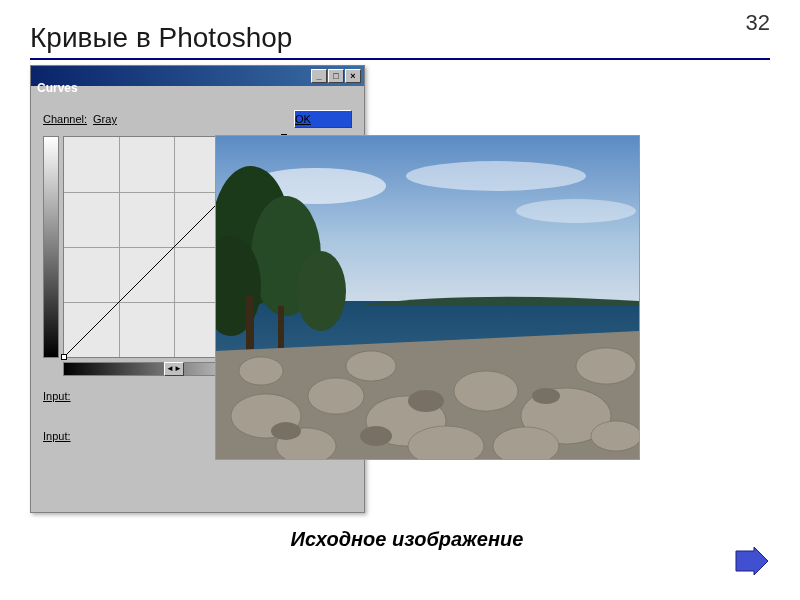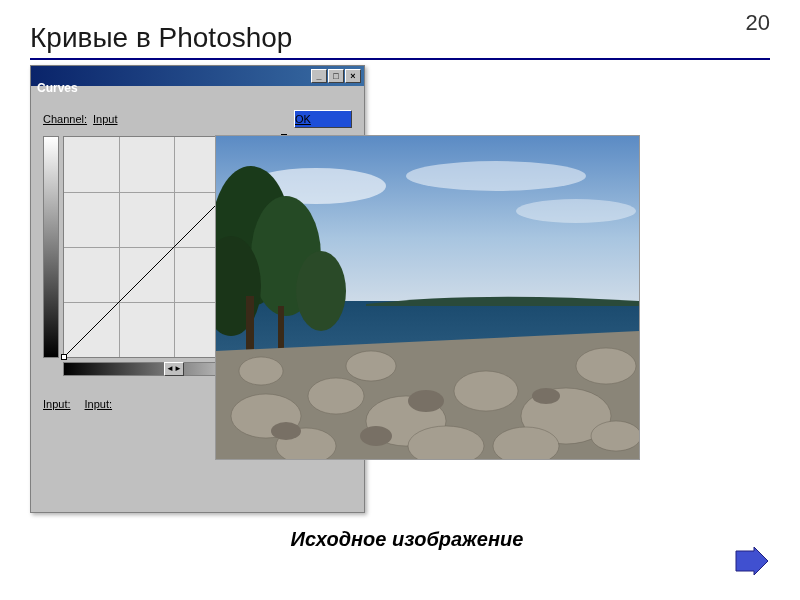--- a/index.html
+++ b/index.html
@@ -170,21 +170,21 @@
       line-height: 12px;
     }
     .io-row {
       display: flex;
       align-items: center;
       font-size: 11px;
       color: #000;
       margin-top: 14px;
       justify-content: space-between;
     }
-    .io-labels { display: flex; flex-direction: row; gap: 14px; }
+    .io-labels { display: flex; flex-direction: column; gap: 28px; }
     .mode-btn {
       width: 40px;
       height: 28px;
       background: #c0c0c0;
       border: 1px solid #fff;
       border-right-color: #404040;
       border-bottom-color: #404040;
       display: flex;
       align-items: center;
       justify-content: center;
@@ -212,38 +212,38 @@
     }
     .arrow {
       position: absolute;
       bottom: 25px;
       right: 30px;
     }
   </style>
 </head>
 <body>
 
-<div class="page-number">20</div>
+<div class="page-number">32</div>
 <div class="title">Кривые  в Photoshop</div>
 <div class="title-underline"></div>
 
 <div class="dialog">
   <div class="titlebar">
     <span class="titlebar-text">Curves</span>
     <div class="titlebar-buttons">
       <div class="titlebar-btn">_</div>
       <div class="titlebar-btn">□</div>
       <div class="titlebar-btn">×</div>
     </div>
   </div>
   <div class="dialog-body">
     <div class="channel-row">
       <div class="channel-left">
         <span>Channel:</span>
-        <span>Input</span>
+        <span>Gray</span>
       </div>
       <div class="ok-btn">OK</div>
     </div>
     <div class="curve-area">
       <div class="vgradient"></div>
       <div class="grid-box">
         <div class="grid-line-v gv1"></div>
         <div class="grid-line-v gv2"></div>
         <div class="grid-line-v gv3"></div>
         <div class="grid-line-h gh1"></div>

